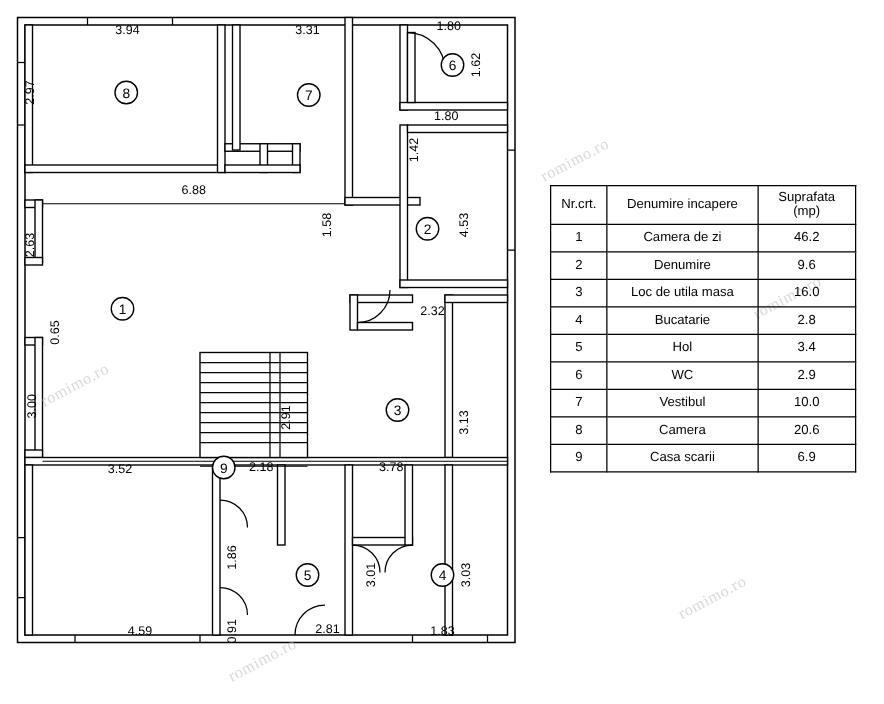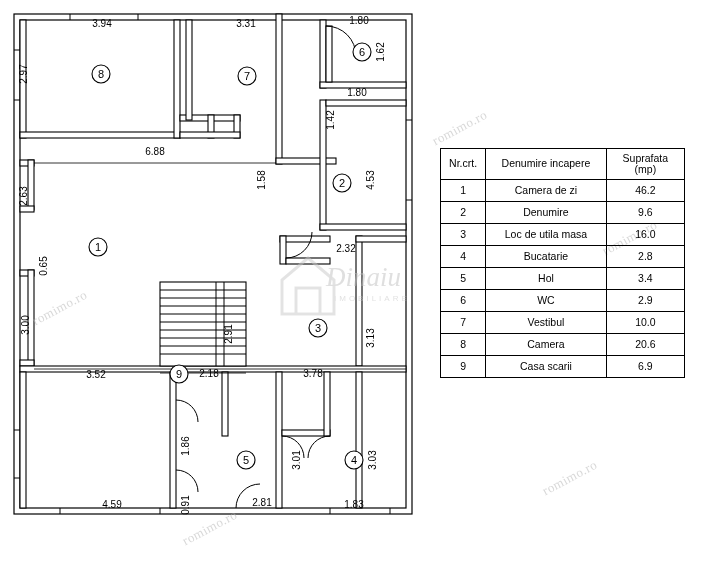--- a/index.html
+++ b/index.html
@@ -285,28 +285,20 @@
         </g>
     </svg>
   </div>
 
   <div class="wm wm1">romimo.ro</div>
   <div class="wm wm2">romimo.ro</div>
   <div class="wm wm3">romimo.ro</div>
   <div class="wm wm4">romimo.ro</div>
   <div class="wm wm5">romimo.ro</div>
 
-  <div class="logo-wm">
-    <svg width="60" height="66" viewBox="0 0 60 66">
-      <path d="M30 6 L56 28 L56 62 L4 62 L4 28 Z" fill="none" stroke="#c9c9c9" stroke-width="3"></path>
-      <path d="M18 62 L18 36 L42 36 L42 62" fill="none" stroke="#c9c9c9" stroke-width="3"></path>
-    </svg>
-    <div class="brand">Dinaiu</div>
-    <div class="sub">IMOBILIARE</div>
-  </div>
 
   <div id="table-wrap">
     <table class="legend">
       <tbody id="legend-body">
         <tr class="head">
           <td class="nr">Nr.crt.</td>
           <td class="den">Denumire incapere</td>
           <td class="sup">
             <span class="head-sup-1">Suprafata</span>
             <span class="head-sup-2">(mp)</span>

